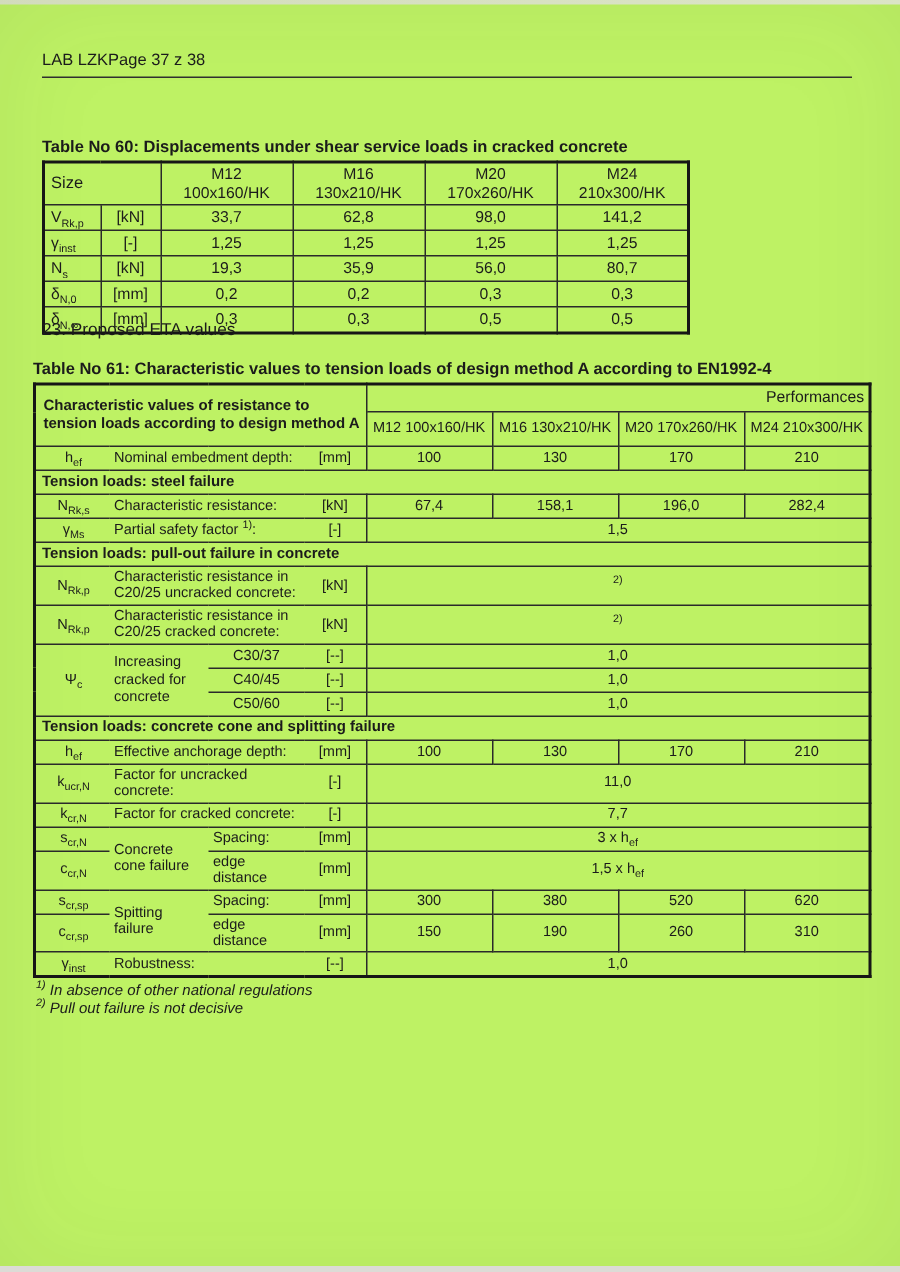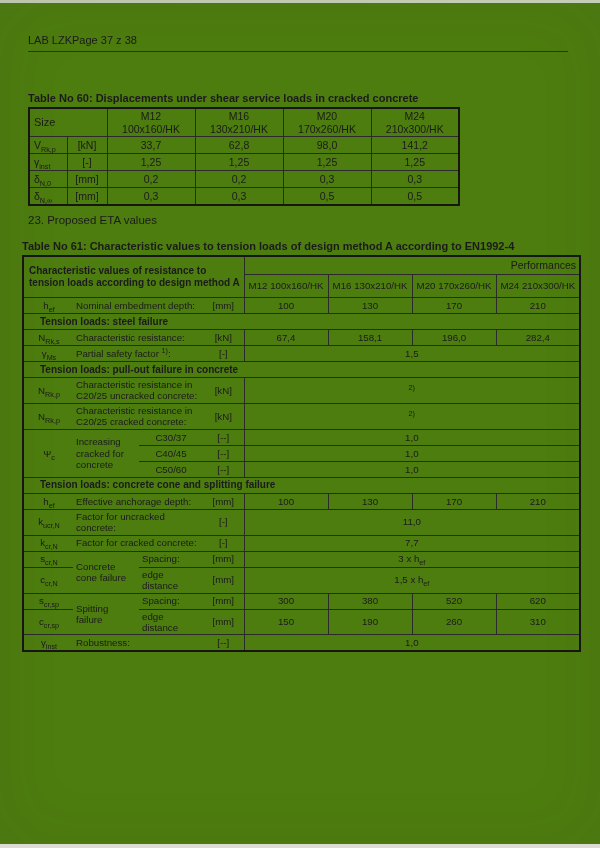--- a/index.html
+++ b/index.html
@@ -1,18 +1,18 @@
 <!DOCTYPE html>
 <html><head>
 <meta charset="utf-8">
 <style>
   html,body { margin:0; padding:0; background:#e3e2de; }
   .page {
     position:relative; width:600px; height:848px;
-    background:#4d7c0f;
+    background:#bef264;
     font-family:"Liberation Sans", sans-serif;
     color:#1b1b1b;
     overflow:hidden;
     box-shadow: inset 0 0 70px rgba(60,60,55,0.07);
   }
   .page::before{
     content:""; position:absolute; top:0; left:0; right:0; height:3px;
     background:linear-gradient(90deg,#d9d8d3, #e4e3df); opacity:.8;
   }
   .page::after{
@@ -48,21 +48,21 @@
   table.t61{ border-collapse:collapse; width:557px; font-size:9.7px; border:2px solid #161616; table-layout:fixed; }
   .t61 td{ border:1px solid #2a2a2a; padding:1px 3px; line-height:1.18; height:13px; vertical-align:middle; }
   .t61 td.sym{ text-align:center; border-right:hidden; padding-left:4px; }
   .t61 td.desc{ text-align:left; border-left:hidden; border-right:hidden; }
   .t61 td.grp{ text-align:left; border-left:hidden; border-right:hidden; }
   .t61 td.sub2{ text-align:left; border-left:hidden; border-right:hidden; }
   .t61 td.grade{ text-align:center; border-left:hidden; border-right:hidden; }
   .t61 td.unit{ text-align:center; border-left:hidden; }
   .t61 td.val{ text-align:center; }
   .t61 td.span{ text-align:center; }
-  .t61 td.secrow{ font-weight:bold; text-align:left; padding-left:16px; font-size:10px; }
+  .t61 td.secrow{ font-weight:bold; text-align:left; padding-left:4px; font-size:10px; }
   .t61 td.corner{ font-weight:bold; text-align:left; font-size:10px; line-height:1.25; padding-left:5px; }
   .t61 td.perf{ font-weight:normal; text-align:right; font-size:10.5px; height:15px;margin-left:20px; }
   .t61 td.colhd{ text-align:center; height:20px; }
 
   sub{ font-size:7.2px; line-height:0; }
   sup{ font-size:7.2px; line-height:0; }
 
   
   .fnotes{ margin-top:3px; font-style:italic; font-size:10px; padding-left:2px; }
   .fnotes div{ margin-bottom:1px; }
@@ -106,20 +106,28 @@
       </tr>
       <tr>
         <td class="sym"><span>γ</span><sub>inst</sub></td>
         <td>[-]</td>
         <td>1,25</td>
         <td>1,25</td>
         <td>1,25</td>
         <td>1,25</td>
       </tr>
       <tr>
+        <td class="sym"><span>N</span><sub>s</sub></td>
+        <td>[kN]</td>
+        <td>19,3</td>
+        <td>35,9</td>
+        <td>56,0</td>
+        <td>80,7</td>
+      </tr>
+      <tr>
         <td class="sym"><span>δ</span><sub>N,0</sub></td>
         <td>[mm]</td>
         <td>0,2</td>
         <td>0,2</td>
         <td>0,3</td>
         <td>0,3</td>
       </tr>
       <tr>
         <td class="sym"><span>δ</span><sub>N,∞</sub></td>
         <td>[mm]</td>
@@ -291,15 +299,19 @@
 
       <tr>
         <td class="sym"><span>γ</span><sub>inst</sub></td>
         <td class="desc" colspan="2">Robustness:</td>
         <td class="unit">[--]</td>
         <td class="span" colspan="4">1,0</td>
       </tr>
     </tbody>
       </table>
 
+    <div class="fnotes">
+      <div><sup>1)</sup> <span>In absence of other national regulations</span></div>
+      <div><sup>2)</sup> <span>Pull out failure is not decisive</span></div>
+    </div>
   </div>
 
 </div>
 
 </body></html>

